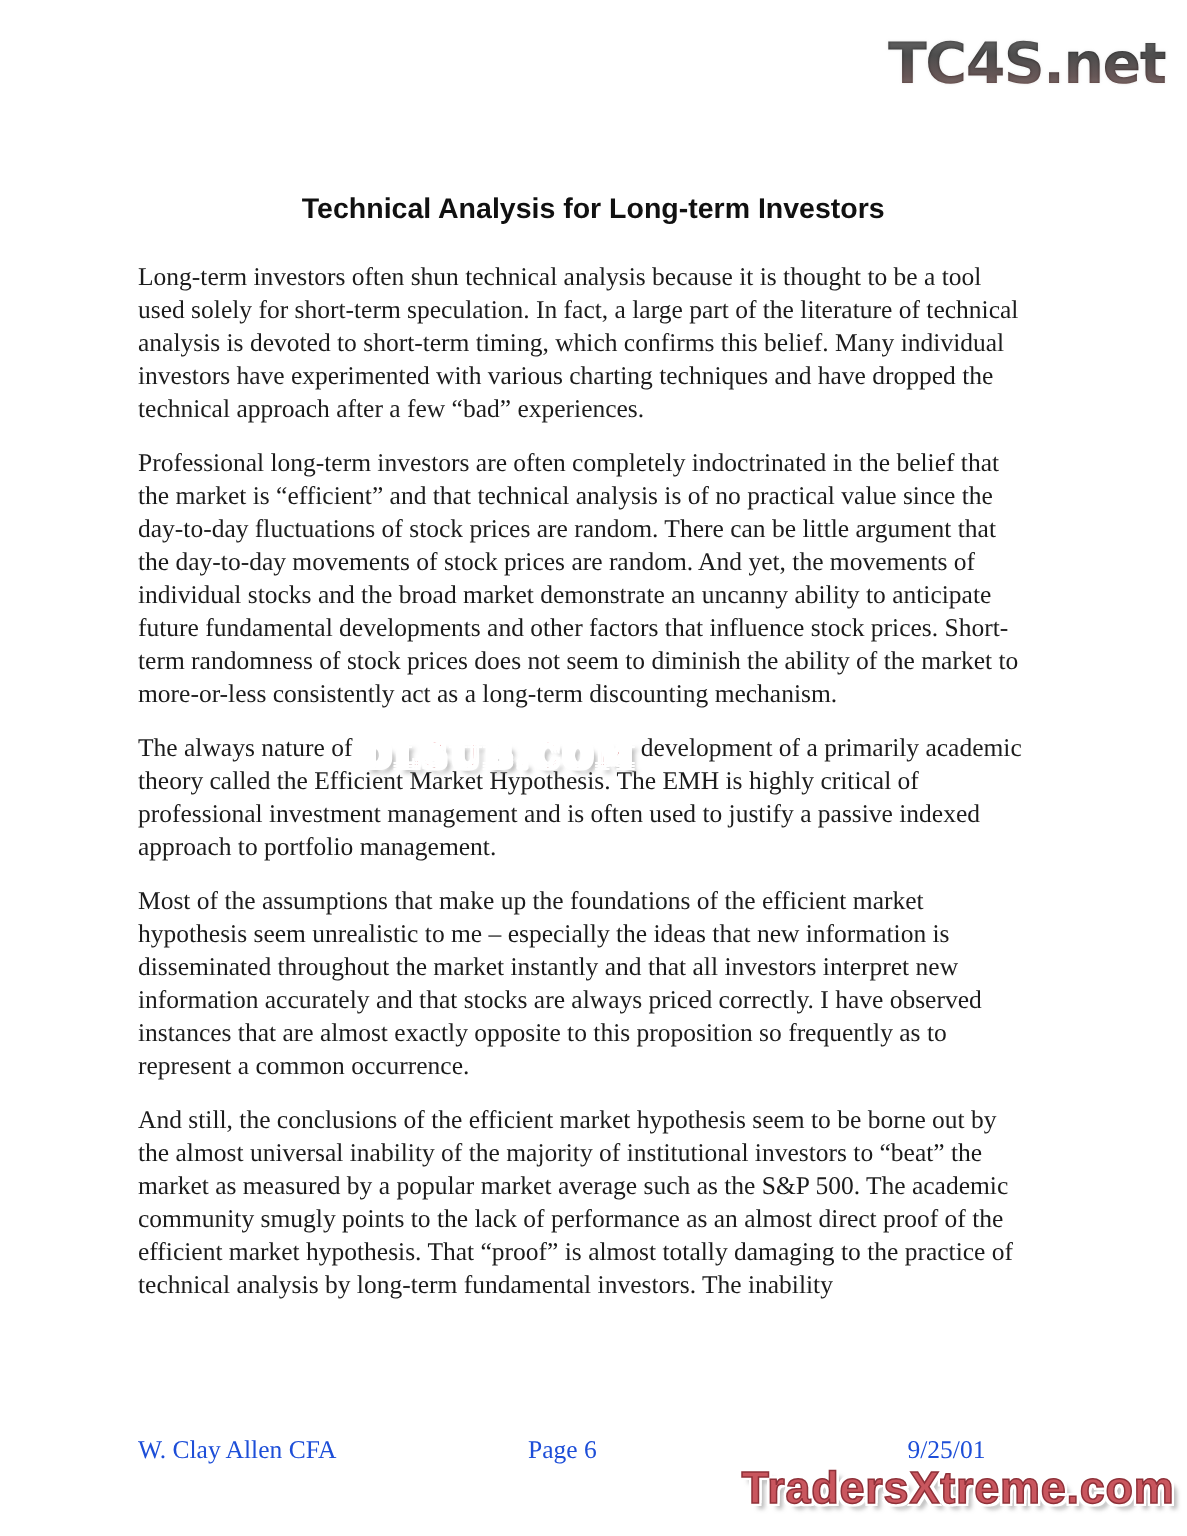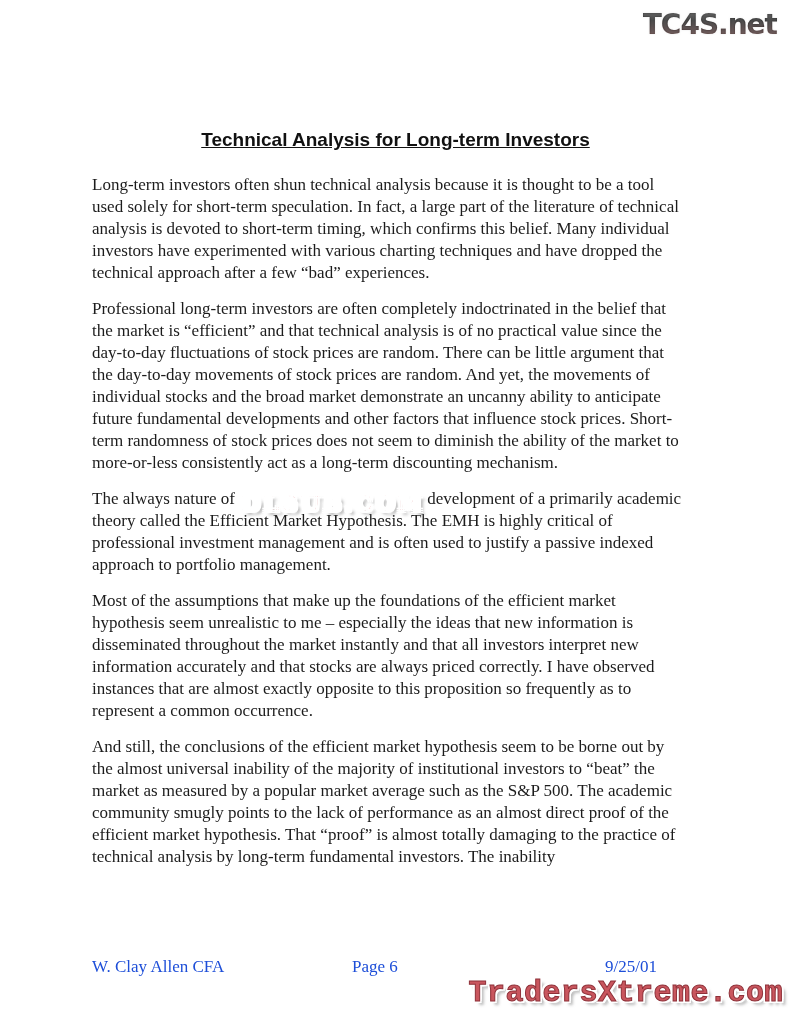--- a/index.html
+++ b/index.html
@@ -6,43 +6,42 @@
   body {
     width: 791px; height: 1024px;
     background: #ffffff;
     position: relative;
     overflow: hidden;
     font-family: "Liberation Serif", serif;
     color: #1c1c1c;
   }
   .tc4s-logo {
     position: absolute;
-    top: 8px; right: 14px;
+    top: 20px; right: 14px;
     font-family: "DejaVu Sans", sans-serif;
     font-weight: bold;
-    font-size: 28px;
+    font-size: 38px;
     letter-spacing: -1px;
     color: #4a3030;
     background: linear-gradient(to bottom, #4a4a4a 0%, #161616 38%, #3d2626 70%, #7d5a55 100%);
     -webkit-background-clip: text;
     background-clip: text;
     -webkit-text-fill-color: transparent;
     text-shadow: 0 0 2px rgba(180,180,180,0.35);
   }
   .page-title {
     position: absolute;
     top: 129px; left: 0;
     width: 100%;
     margin: 0;
     text-align: center;
     font-family: "Liberation Sans", sans-serif;
     font-weight: bold;
     font-size: 19px;
     color: #111111;
-    text-decoration: underline;
   }
   .document-body {
     position: absolute;
     top: 174px; left: 92px;
     width: 612px;
     font-size: 17px;
     line-height: 22px;
   }
   .document-body p { margin: 0 16px 14px 0; }
   .dlsub-watermark {
@@ -70,21 +69,21 @@
     font-size: 17px;
     color: #1d4ed8;
     white-space: nowrap;
   }
   .footer-author { left: 92px; }
   .footer-page   { left: 352px; }
   .footer-date   { left: 605px; }
   .tx-logo {
     position: absolute;
     top: 976px; right: 8px;
-    font-family: Liberation Mono, monospace;
+    font-family: Liberation Sans, sans-serif;
     font-weight: bold;
     font-size: 30px;
     letter-spacing: 0.5px;
     color: #c9565e;
     -webkit-text-stroke: 1px #8e3038;
     text-shadow:
       -2px 0 0 #ffffff, 2px 0 0 #ffffff, 0 -2px 0 #ffffff, 0 2px 0 #ffffff,
       -2px -2px 0 #ffffff, 2px 2px 0 #ffffff, -2px 2px 0 #ffffff, 2px -2px 0 #ffffff,
       4px 4px 3px rgba(140,140,140,0.6);
   }

